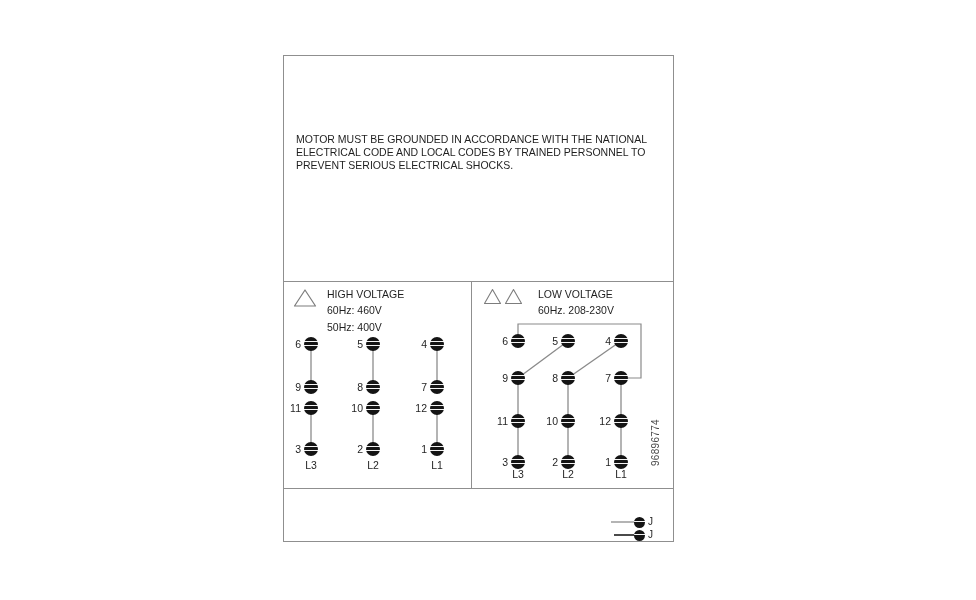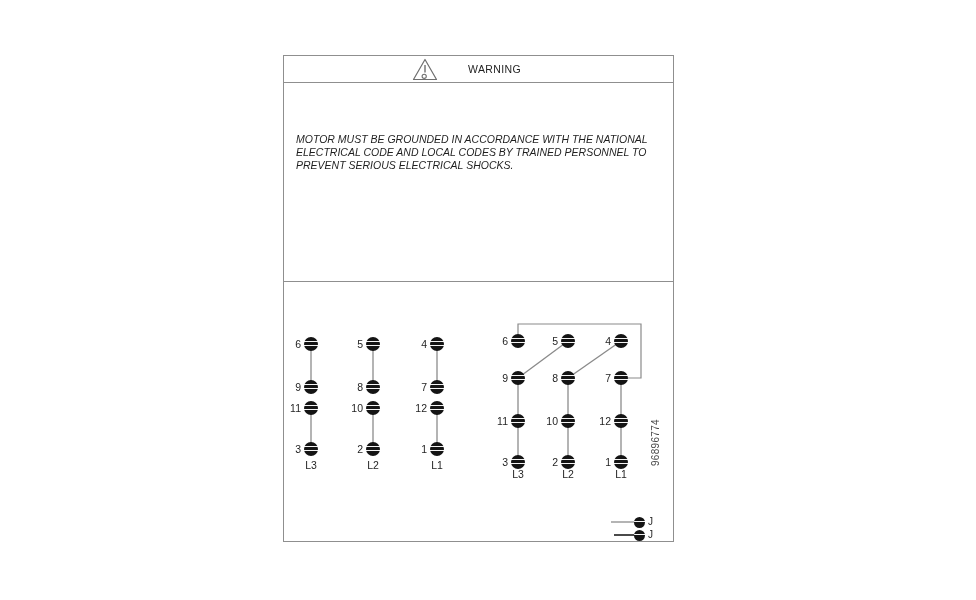--- a/index.html
+++ b/index.html
@@ -21,21 +21,21 @@
   .thermostat-row{top:457px;height:30px;}
   .warn-tri{position:absolute;left:128px;top:2px;}
   .warn-text{
     position:absolute;left:184px;top:0;height:26px;line-height:26px;
     font-size:10.5px;letter-spacing:.4px;
   }
   .para{
     position:absolute;left:12px;margin:0;width:372px;
     font-size:10.5px;line-height:13px;white-space:pre-line;
   }
-  .p1{top:50px;font-style:italic;}
+  .p1{top:50px;}
   .p2{top:121px;}
   .vdivider{position:absolute;left:187px;top:0;width:1px;height:100%;background:#8f8f8f;}
   .tri-icon{position:absolute;}
   .vtitle,.spec{position:absolute;font-size:10.5px;height:14px;line-height:14px;white-space:nowrap;}
   .wires{position:absolute;left:0;top:0;z-index:1;pointer-events:none;}
   .diagram{position:absolute;left:0;top:0;width:100%;height:100%;z-index:2;pointer-events:none;}
   .term{
     position:absolute;width:14px;height:14px;border-radius:50%;
     background:linear-gradient(#141414 0 4px,#f4f4f4 4px 5px,#141414 5px 8px,#f4f4f4 8px 9px,#141414 9px 14px);
   }
@@ -75,35 +75,46 @@
       <polyline points="234,322 234,406" fill="none" stroke="#b4b4b4" stroke-width="2"></polyline>
       <polyline points="284,322 284,406" fill="none" stroke="#b4b4b4" stroke-width="2"></polyline>
       <polyline points="337,322 337,406" fill="none" stroke="#b4b4b4" stroke-width="2"></polyline>
       <polyline points="284,285 234,322" fill="none" stroke="#8a8a8a" stroke-width="1.3"></polyline>
       <polyline points="337,285 284,322" fill="none" stroke="#8a8a8a" stroke-width="1.3"></polyline>
       <polyline points="234,278 234,268 357,268 357,322 344,322" fill="none" stroke="#8a8a8a" stroke-width="1.2"></polyline>
       <polyline points="327,466 351,466" fill="none" stroke="#b4b4b4" stroke-width="2"></polyline>
       <polyline points="330,479 351,479" fill="none" stroke="#4a4a4a" stroke-width="2"></polyline>
     </svg>
 
-  <div class="row warning-row">
-    <svg class="warn-tri" width="26" height="23" viewBox="0 0 26 23">
-      <polygon points="13,1.5 24.5,21.5 1.5,21.5" fill="none" stroke="#6f6f6f" stroke-width="1.2" stroke-linejoin="round"></polygon>
-      <line x1="13" y1="7" x2="13" y2="14.5" stroke="#6f6f6f" stroke-width="1.4"></line>
-      <circle cx="12.2" cy="18.3" r="2.1" fill="none" stroke="#6f6f6f" stroke-width="1.1"></circle>
-    </svg>
-    <div class="warn-text">WARNING</div>
-  </div>
 
   <div class="row body-row">
     <p class="para p1">MOTOR MUST BE GROUNDED IN ACCORDANCE WITH THE NATIONAL
 ELECTRICAL CODE AND LOCAL CODES BY TRAINED PERSONNEL TO
 PREVENT SERIOUS ELECTRICAL SHOCKS.</p>
   </div>
 
+  <div class="row wiring-row">
+    <div class="vdivider"></div>
+
+    <svg class="tri-icon" style="left:9px;top:6px" width="24" height="20" viewBox="0 0 24 20">
+      <polygon points="12,2 22.5,18 1.5,18" fill="none" stroke="#7d7d7d" stroke-width="1.2" stroke-linejoin="round"></polygon>
+    </svg>
+    <div class="vtitle" style="left:43px;top:5px">HIGH VOLTAGE</div>
+    <div class="spec" style="left:43px;top:21px">60Hz: 460V</div>
+    <div class="spec" style="left:43px;top:38px">50Hz: 400V</div>
+
+    <svg class="tri-icon" style="left:199px;top:6px" width="19" height="17" viewBox="0 0 19 17">
+      <polygon points="9.5,1.5 17.5,15.5 1.5,15.5" fill="none" stroke="#7d7d7d" stroke-width="1.1" stroke-linejoin="round"></polygon>
+    </svg>
+    <svg class="tri-icon" style="left:220px;top:6px" width="19" height="17" viewBox="0 0 19 17">
+      <polygon points="9.5,1.5 17.5,15.5 1.5,15.5" fill="none" stroke="#7d7d7d" stroke-width="1.1" stroke-linejoin="round"></polygon>
+    </svg>
+    <div class="vtitle" style="left:254px;top:5px">LOW VOLTAGE</div>
+    <div class="spec" style="left:254px;top:21px">60Hz. 208-230V</div>
+  </div>
 
   <div class="diagram" id="hv-diagram">
       <div class="tnum" style="left: -19px; top: 281px;">6</div>
       <div class="term" style="left: 20px; top: 281px;"></div>
       <div class="tnum" style="left: -19px; top: 324px;">9</div>
       <div class="term" style="left: 20px; top: 324px;"></div>
       <div class="tnum" style="left: -19px; top: 345px;">11</div>
       <div class="term" style="left: 20px; top: 345px;"></div>
       <div class="tnum" style="left: -19px; top: 386px;">3</div>
       <div class="term" style="left: 20px; top: 386px;"></div>

